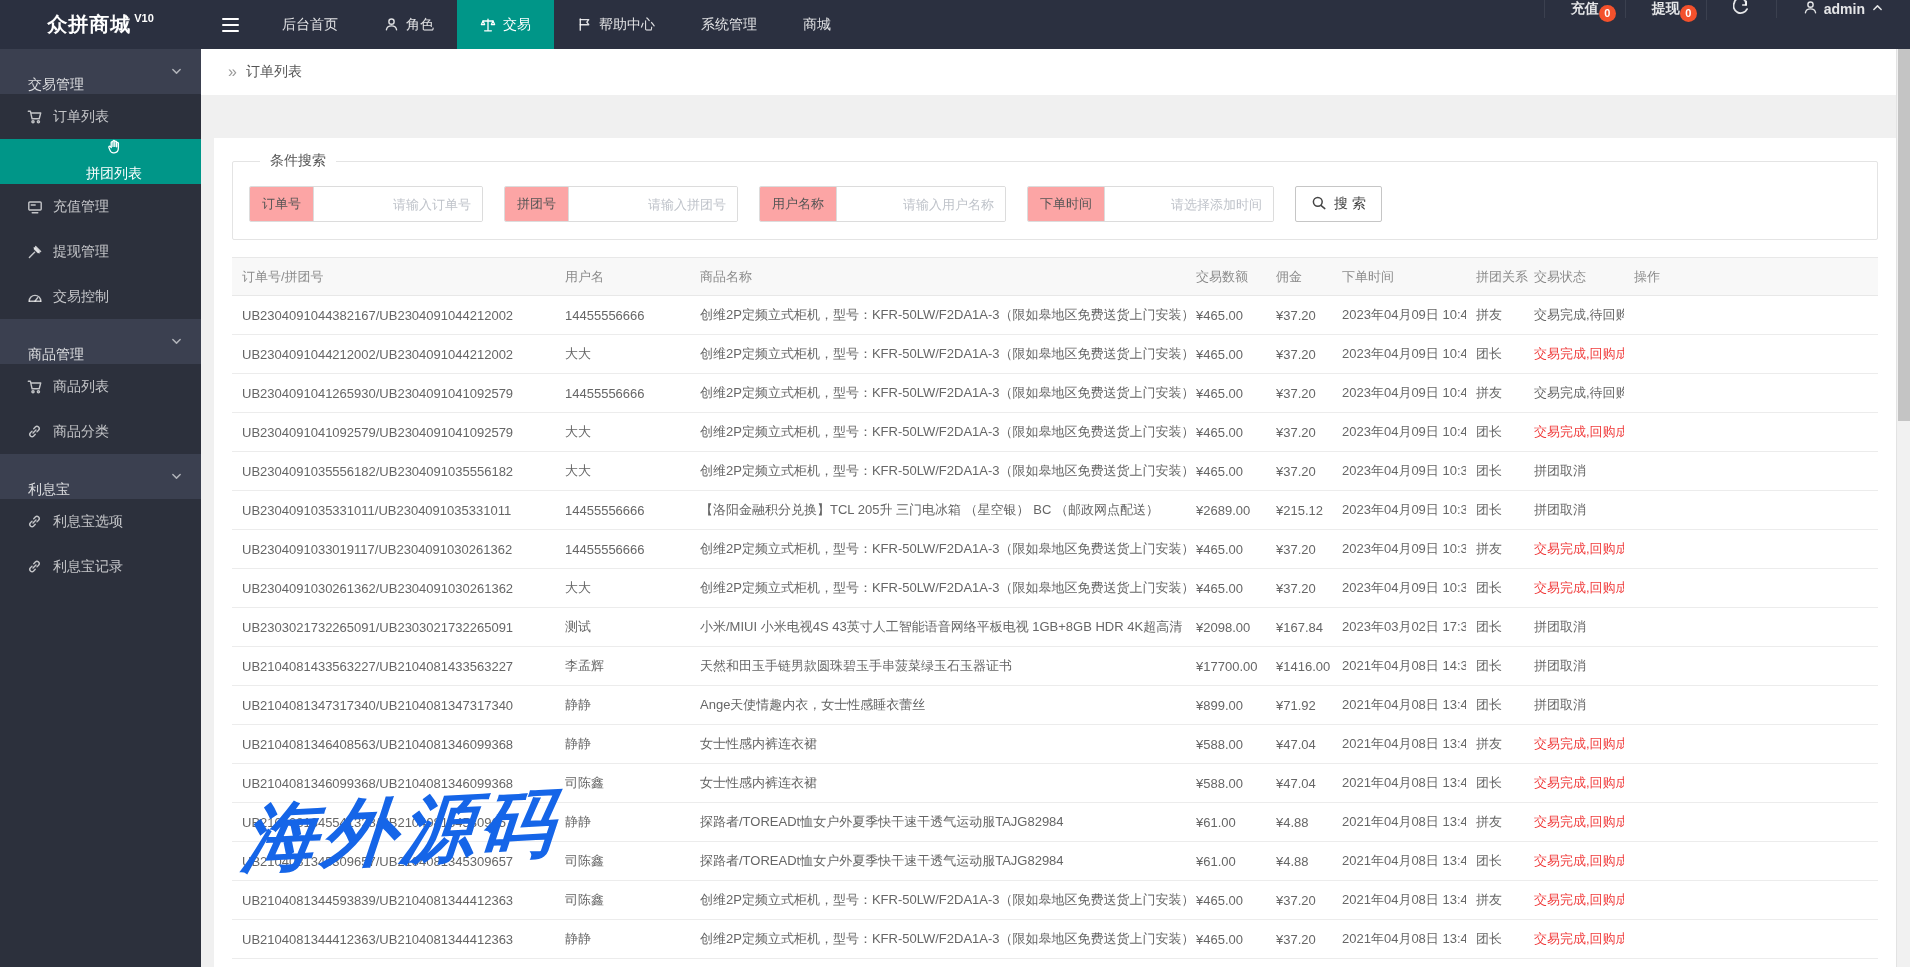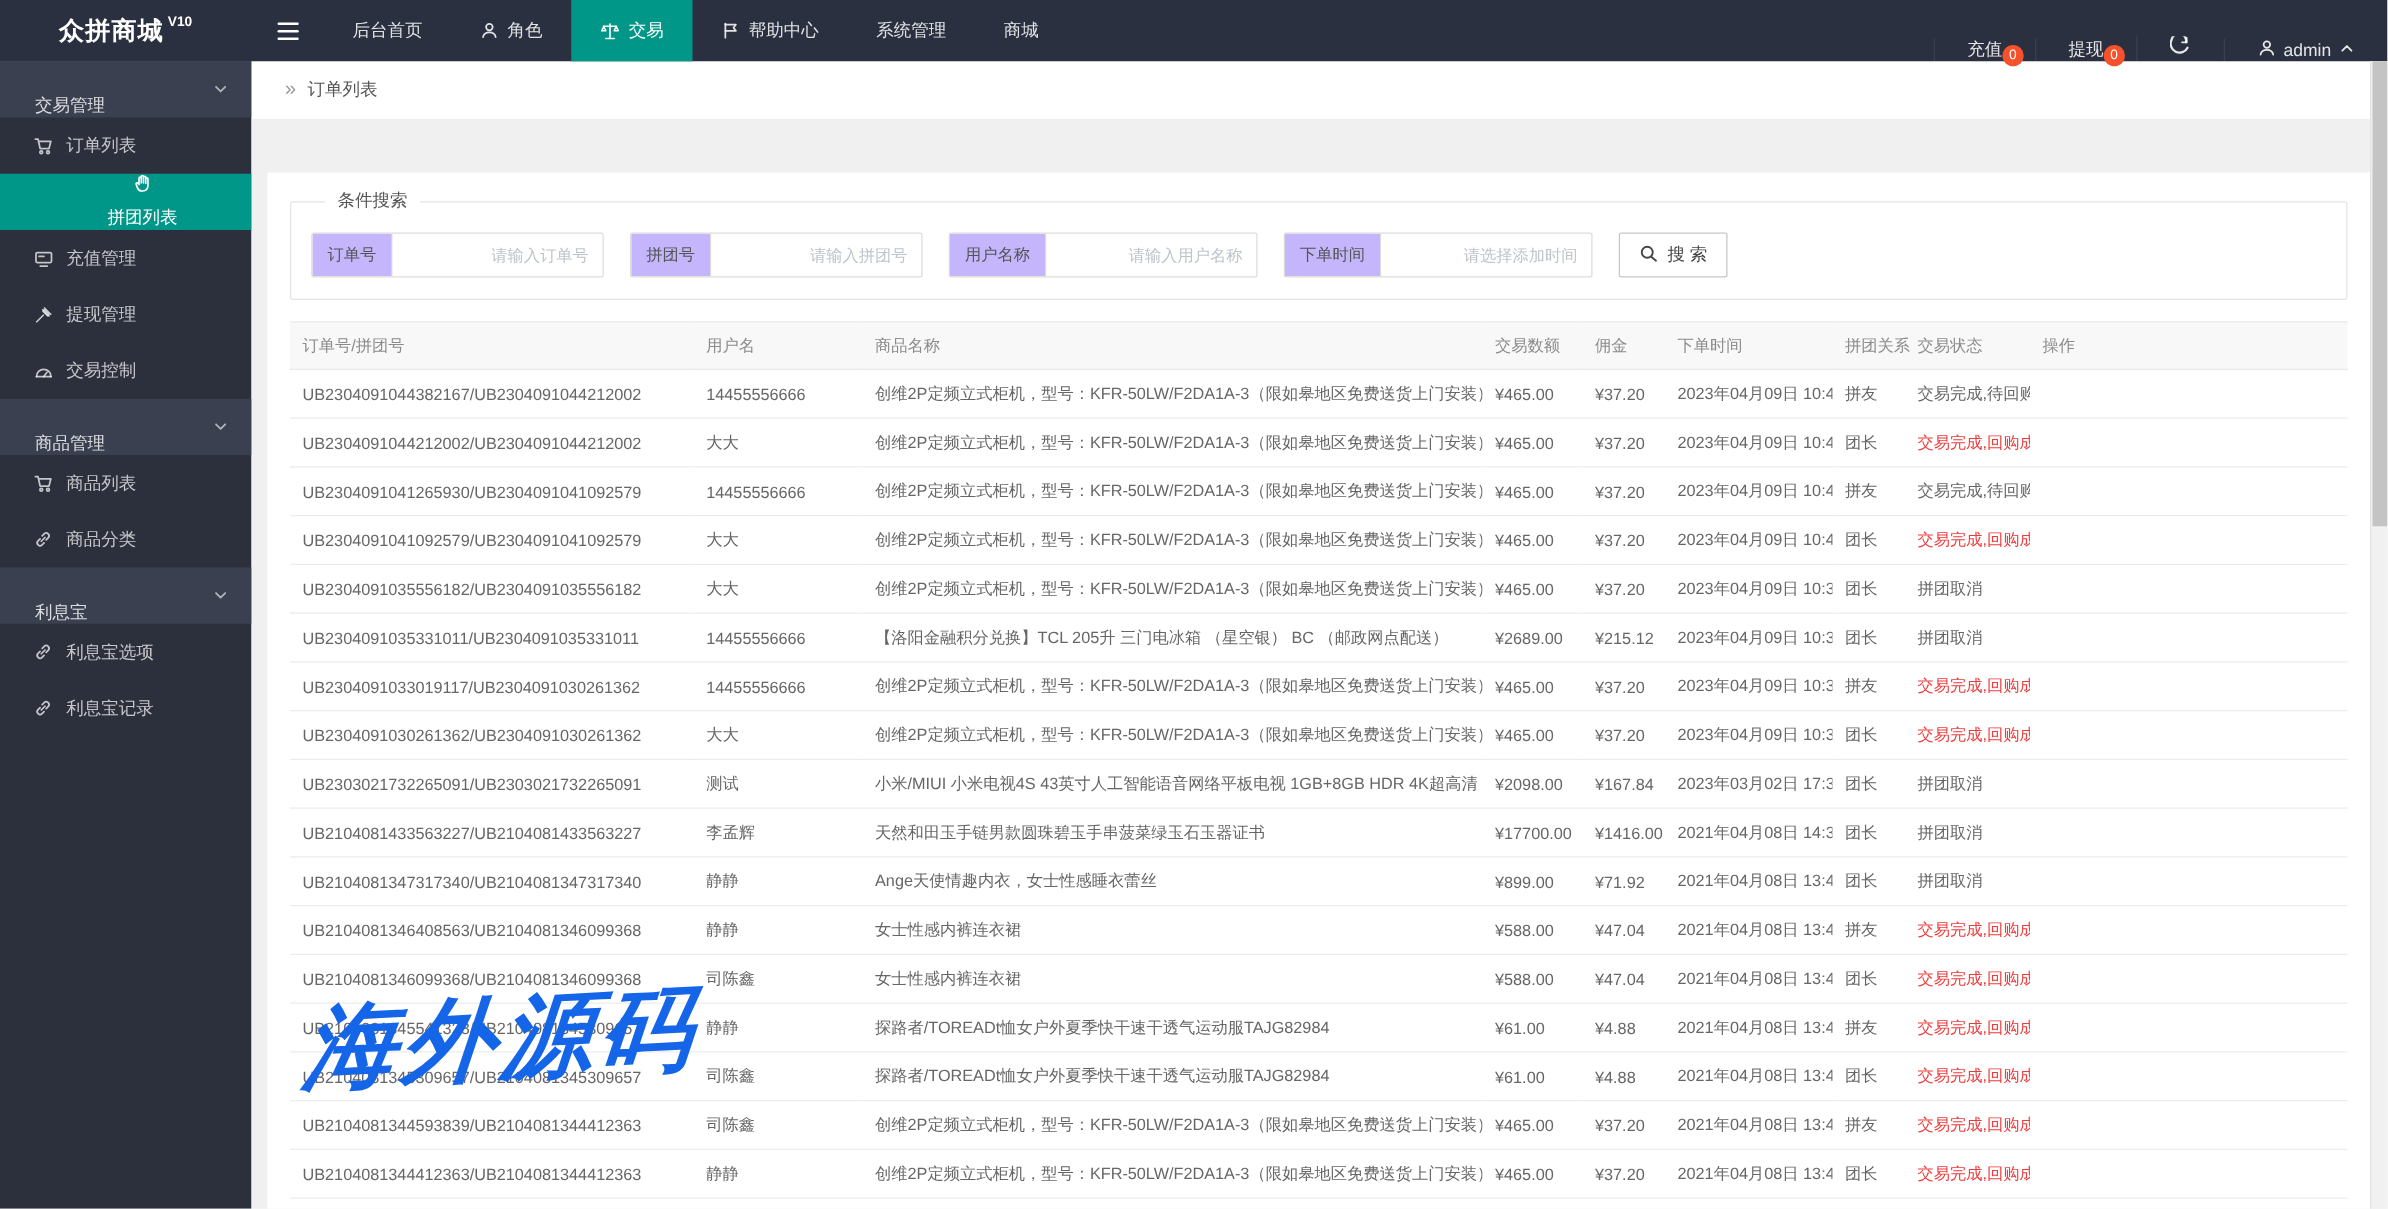--- a/index.html
+++ b/index.html
@@ -14,21 +14,21 @@
   
   .topbar{position:absolute; top:0; left:0; width:1910px; height:49px; background:var(--topbar_bg); display:flex; align-items:stretch; z-index:30;}
   .logo{width:201px; display:flex; align-items:center; justify-content:center; color:#fff; font-size:20px; font-weight:bold; letter-spacing:1px; flex:none;}
   .logo sup{font-size:11px; font-weight:bold; margin-left:3px; transform:translateY(-7px); letter-spacing:0;}
   .hamburger{width:58px; display:flex; flex-direction:column; justify-content:center; align-items:center; gap:4px; cursor:pointer; flex:none;}
   .hamburger i{display:block; width:17px; height:2px; background:#fff; border-radius:1px;}
   .menu{display:flex; align-items:stretch;}
   .menu-item{display:flex; align-items:center; gap:7px; padding:0 23px; color:rgba(255,255,255,.86); font-size:14px; cursor:pointer; white-space:nowrap;}
   .menu-item.active{background:var(--accent_teal); color:#ffffff;}
   .mi-icon svg,.si-icon svg{display:block;}
-  .top-right{margin-left:auto; display:flex; align-items:flex-end;}
+  .top-right{margin-left:auto; display:flex; align-items:flex-start;font-weight:bold;}
   .top-item{position:relative; display:flex; align-items:center; gap:6px; padding:0 26px; color:rgba(255,255,255,.88); font-size:14px; border-left:1px solid rgba(255,255,255,.08); cursor:pointer;}
   .badge{position:absolute; top:5px; right:9px; min-width:17px; height:17px; padding:0 4px; border-radius:9px; background:var(--badge_red); color:#fff; font-size:11px; line-height:17px; text-align:center;}
 
   
   .sidebar{position:absolute; top:49px; left:0; width:201px; height:918px; background:var(--sidebar_bg); z-index:20;}
   .side-header{position:relative; height:45px; display:flex; align-items:flex-end; padding-left:28px; background:var(--sidebar_header_bg); color:rgba(255,255,255,.82); font-size:14px; cursor:pointer;}
   .side-header .chev{position:absolute; right:18px; top:16px; color:rgba(255,255,255,.6);}
   .side-item{height:45px; display:flex; align-items:center; gap:10px; padding-left:27px; color:rgba(255,255,255,.72); font-size:14px; cursor:pointer;}
   .side-item.active{background:var(--accent_teal); color:#ffffff;flex-direction:column;}
   .si-icon{width:16px; height:16px; flex:none;}
@@ -37,21 +37,21 @@
   .main{position:absolute; top:49px; left:201px; width:1709px; height:918px;}
   .breadcrumb{height:46px; background:#fff; display:flex; align-items:center; gap:9px; padding-left:27px; font-size:14px; color:#555;}
   .bc-sep{color:#9a9a9a; font-size:16px;}
   .content{padding:43px 14px 0 13px;}
   .card{background:#fff; width:1682px; min-height:860px; padding:14px 18px;}
 
   fieldset.search-box{border:1px solid #e4e4e4; border-radius:2px; padding:16px 16px 17px; }
   fieldset.search-box legend{margin-left:11px; padding:0 10px; font-size:14px; color:#555;}
   .search-row{display:flex; align-items:center;}
   .field-group{display:flex; height:36px; border:1px solid #dcdcdc; border-radius:2px; margin-right:21px; background:#fff; overflow:hidden;}
-  .fg-label{display:flex; align-items:center; padding:0 12px; background:#c4b5fd; border-right:1px solid #dcdcdc; font-size:13px; color:#555; white-space:nowrap;}
+  .fg-label{display:flex; align-items:center; padding:0 12px; background:#fca5a5; border-right:1px solid #dcdcdc; font-size:13px; color:#555; white-space:nowrap;}
   .fg-input{border:none; outline:none; width:168px; padding:0 11px; font-size:13px; color:#333;text-align:right;}
   .fg-input::placeholder{color:#bfc3ca;}
   .search-btn{height:36px; display:flex; align-items:center; gap:7px; padding:15px 15px; background:#fff; border:1px solid #c6c6c6; border-radius:2px; font-size:14px; color:#444; cursor:pointer;}
 
   .tbl{width:1646px; margin-top:17px; border-collapse:collapse; table-layout:fixed; font-size:13px; color:#666;}
   .tbl col.c1{width:323px;} .tbl col.c2{width:135px;} .tbl col.c3{width:496px;}
   .tbl col.c4{width:80px;}  .tbl col.c5{width:66px;}  .tbl col.c6{width:134px;}
   .tbl col.c7{width:58px;}  .tbl col.c8{width:100px;} .tbl col.c9{width:254px;}
   .tbl th{height:38px; background:#f8f8f8; border-top:1px solid #e8e8e8; border-bottom:1px solid #e8e8e8; font-weight:normal; color:#8b8b8b; text-align:left; padding:0 10px; white-space:nowrap;}
   .tbl td{height:39px; border-bottom:1px solid #ececec; padding:0 10px; white-space:nowrap; overflow:hidden;}

